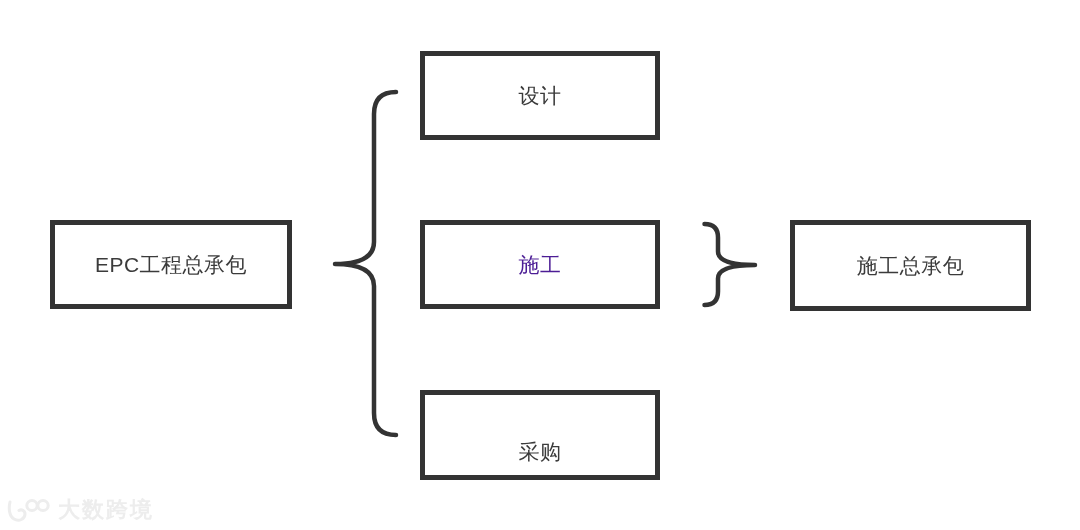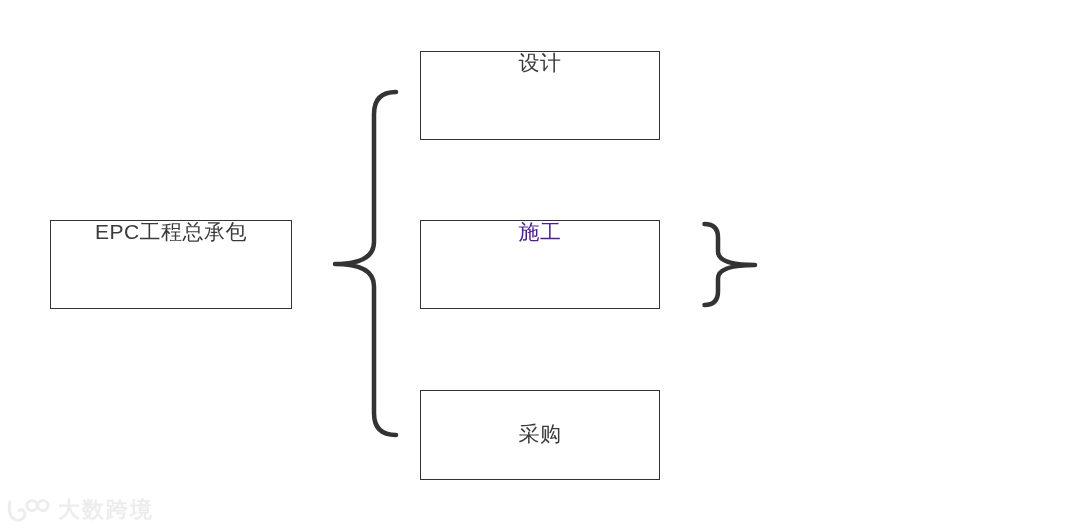--- a/index.html
+++ b/index.html
@@ -13,23 +13,24 @@
   #canvas {
     position: relative;
     width: 1080px;
     height: 530px;
     background: #ffffff;
     overflow: hidden;
   }
   .node-box {
     position: absolute;
     box-sizing: border-box;
-    border: 1px solid #c2410c;
+    border: 5px solid #c2410c;
     background: #ffffff;
     display: flex;
+    align-items: center;
     justify-content: center;
   }
   .node-label {
     font-size: 21px;
     color: #3b3b3b;
     letter-spacing: 0.5px;
     line-height: 1;
     white-space: nowrap;
     font-weight: 400;
   }
@@ -77,20 +78,23 @@
   </div>
 
   <div class="node-box" id="box-construction" style="left: 420px; top: 220px; width: 240px; height: 89px; border-color: rgb(51, 51, 51); background: rgb(255, 255, 255);">
     <span class="node-label" style="color: #4c1d95;">施工</span>
   </div>
 
   <div class="node-box" id="box-procurement" style="left: 420px; top: 390px; width: 240px; height: 90px; border-color: rgb(51, 51, 51); background: rgb(255, 255, 255);">
     <span class="node-label" style="color: rgb(59, 59, 59); margin-top: 32px;">采购</span>
   </div>
 
+  <div class="node-box" id="box-general-contracting" style="left: 790px; top: 220px; width: 241px; height: 91px; border-color: rgb(51, 51, 51); background: rgb(255, 255, 255);">
+    <span class="node-label" style="color: rgb(59, 59, 59);">施工总承包</span>
+  </div>
 
   <svg class="brace-layer" viewBox="0 0 1080 530">
     <path id="path-left-brace" fill="none" stroke="#333333" stroke-width="4.5" stroke-linecap="round" stroke-linejoin="round" d="M 396 92 Q 374 92 374 114 L 374 242 Q 374 264 335 264 Q 374 264 374 286 L 374 413 Q 374 435 396 435"></path>
     <path id="path-right-brace" fill="none" stroke="#333333" stroke-width="4.5" stroke-linecap="round" stroke-linejoin="round" d="M 704.5 224 Q 718 224 718 237.5 L 718 251.5 Q 718 265 755 265 Q 718 265 718 278.5 L 718 291.5 Q 718 305 704.5 305"></path>
   </svg>
 
   <div class="watermark">
     <svg class="wm-logo" viewBox="0 0 44 28">
       <path d="M4 6 C2.5 12, 3 20, 8 23 C13 26, 19 23, 19 18 C19 14.5, 15.5 13, 13 14.5" fill="none" stroke="#ededed" stroke-width="3" stroke-linecap="round"></path>
       <ellipse cx="26" cy="9.5" rx="5.2" ry="5" fill="none" stroke="#ededed" stroke-width="3"></ellipse>

